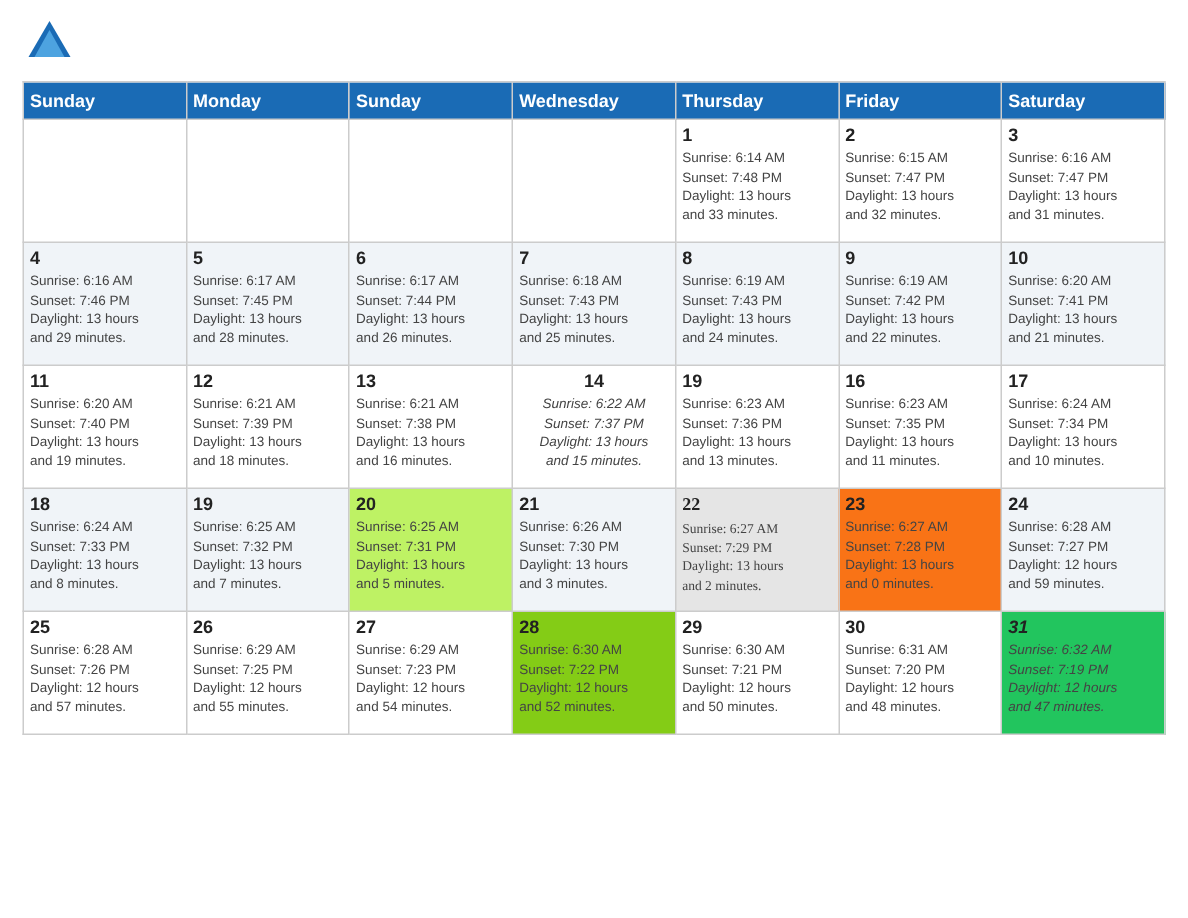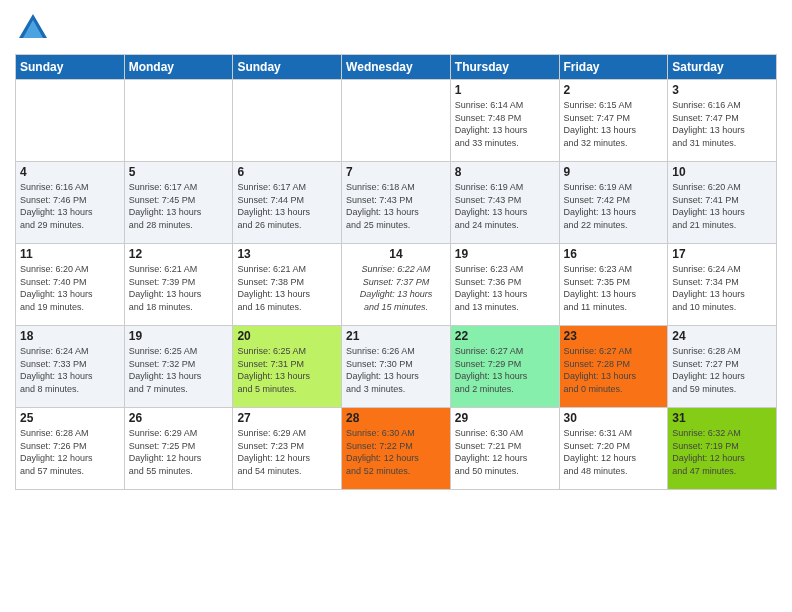--- a/index.html
+++ b/index.html
@@ -290,21 +290,21 @@
 Daylight: 13 hours
 and 5 minutes.</div>
           </td>
           <td style="background: rgb(240, 244, 248);">
             <span class="day-number">21</span>
             <div class="day-info" style="white-space: pre-line;">Sunrise: 6:26 AM
 Sunset: 7:30 PM
 Daylight: 13 hours
 and 3 minutes.</div>
           </td>
-          <td style="background: #86efac;">
+          <td style="background: #e5e5e5; font-family: Liberation Serif, serif;">
             <span class="day-number">22</span>
             <div class="day-info" style="white-space: pre-line;">Sunrise: 6:27 AM
 Sunset: 7:29 PM
 Daylight: 13 hours
 and 2 minutes.</div>
           </td>
           <td style="background: #f97316;">
             <span class="day-number">23</span>
             <div class="day-info" style="white-space: pre-line;">Sunrise: 6:27 AM
 Sunset: 7:28 PM
@@ -334,42 +334,42 @@
 Daylight: 12 hours
 and 55 minutes.</div>
           </td>
           <td style="background: rgb(255, 255, 255);">
             <span class="day-number">27</span>
             <div class="day-info" style="white-space: pre-line;">Sunrise: 6:29 AM
 Sunset: 7:23 PM
 Daylight: 12 hours
 and 54 minutes.</div>
           </td>
-          <td style="background: #f97316; margin-left: 48px;">
+          <td style="background: #84cc16; margin-left: 48px;">
             <span class="day-number">28</span>
             <div class="day-info" style="white-space: pre-line;">Sunrise: 6:30 AM
 Sunset: 7:22 PM
 Daylight: 12 hours
 and 52 minutes.</div>
           </td>
           <td style="background: rgb(255, 255, 255);">
             <span class="day-number">29</span>
             <div class="day-info" style="white-space: pre-line;">Sunrise: 6:30 AM
 Sunset: 7:21 PM
 Daylight: 12 hours
 and 50 minutes.</div>
           </td>
           <td style="background: rgb(255, 255, 255);">
             <span class="day-number">30</span>
             <div class="day-info" style="white-space: pre-line;">Sunrise: 6:31 AM
 Sunset: 7:20 PM
 Daylight: 12 hours
 and 48 minutes.</div>
           </td>
-          <td style="background: #84cc16;">
+          <td style="background: #22c55e; font-style: italic;">
             <span class="day-number">31</span>
             <div class="day-info" style="white-space: pre-line;">Sunrise: 6:32 AM
 Sunset: 7:19 PM
 Daylight: 12 hours
 and 47 minutes.</div>
           </td>
         </tr>
       </tbody>
   </table>
 

